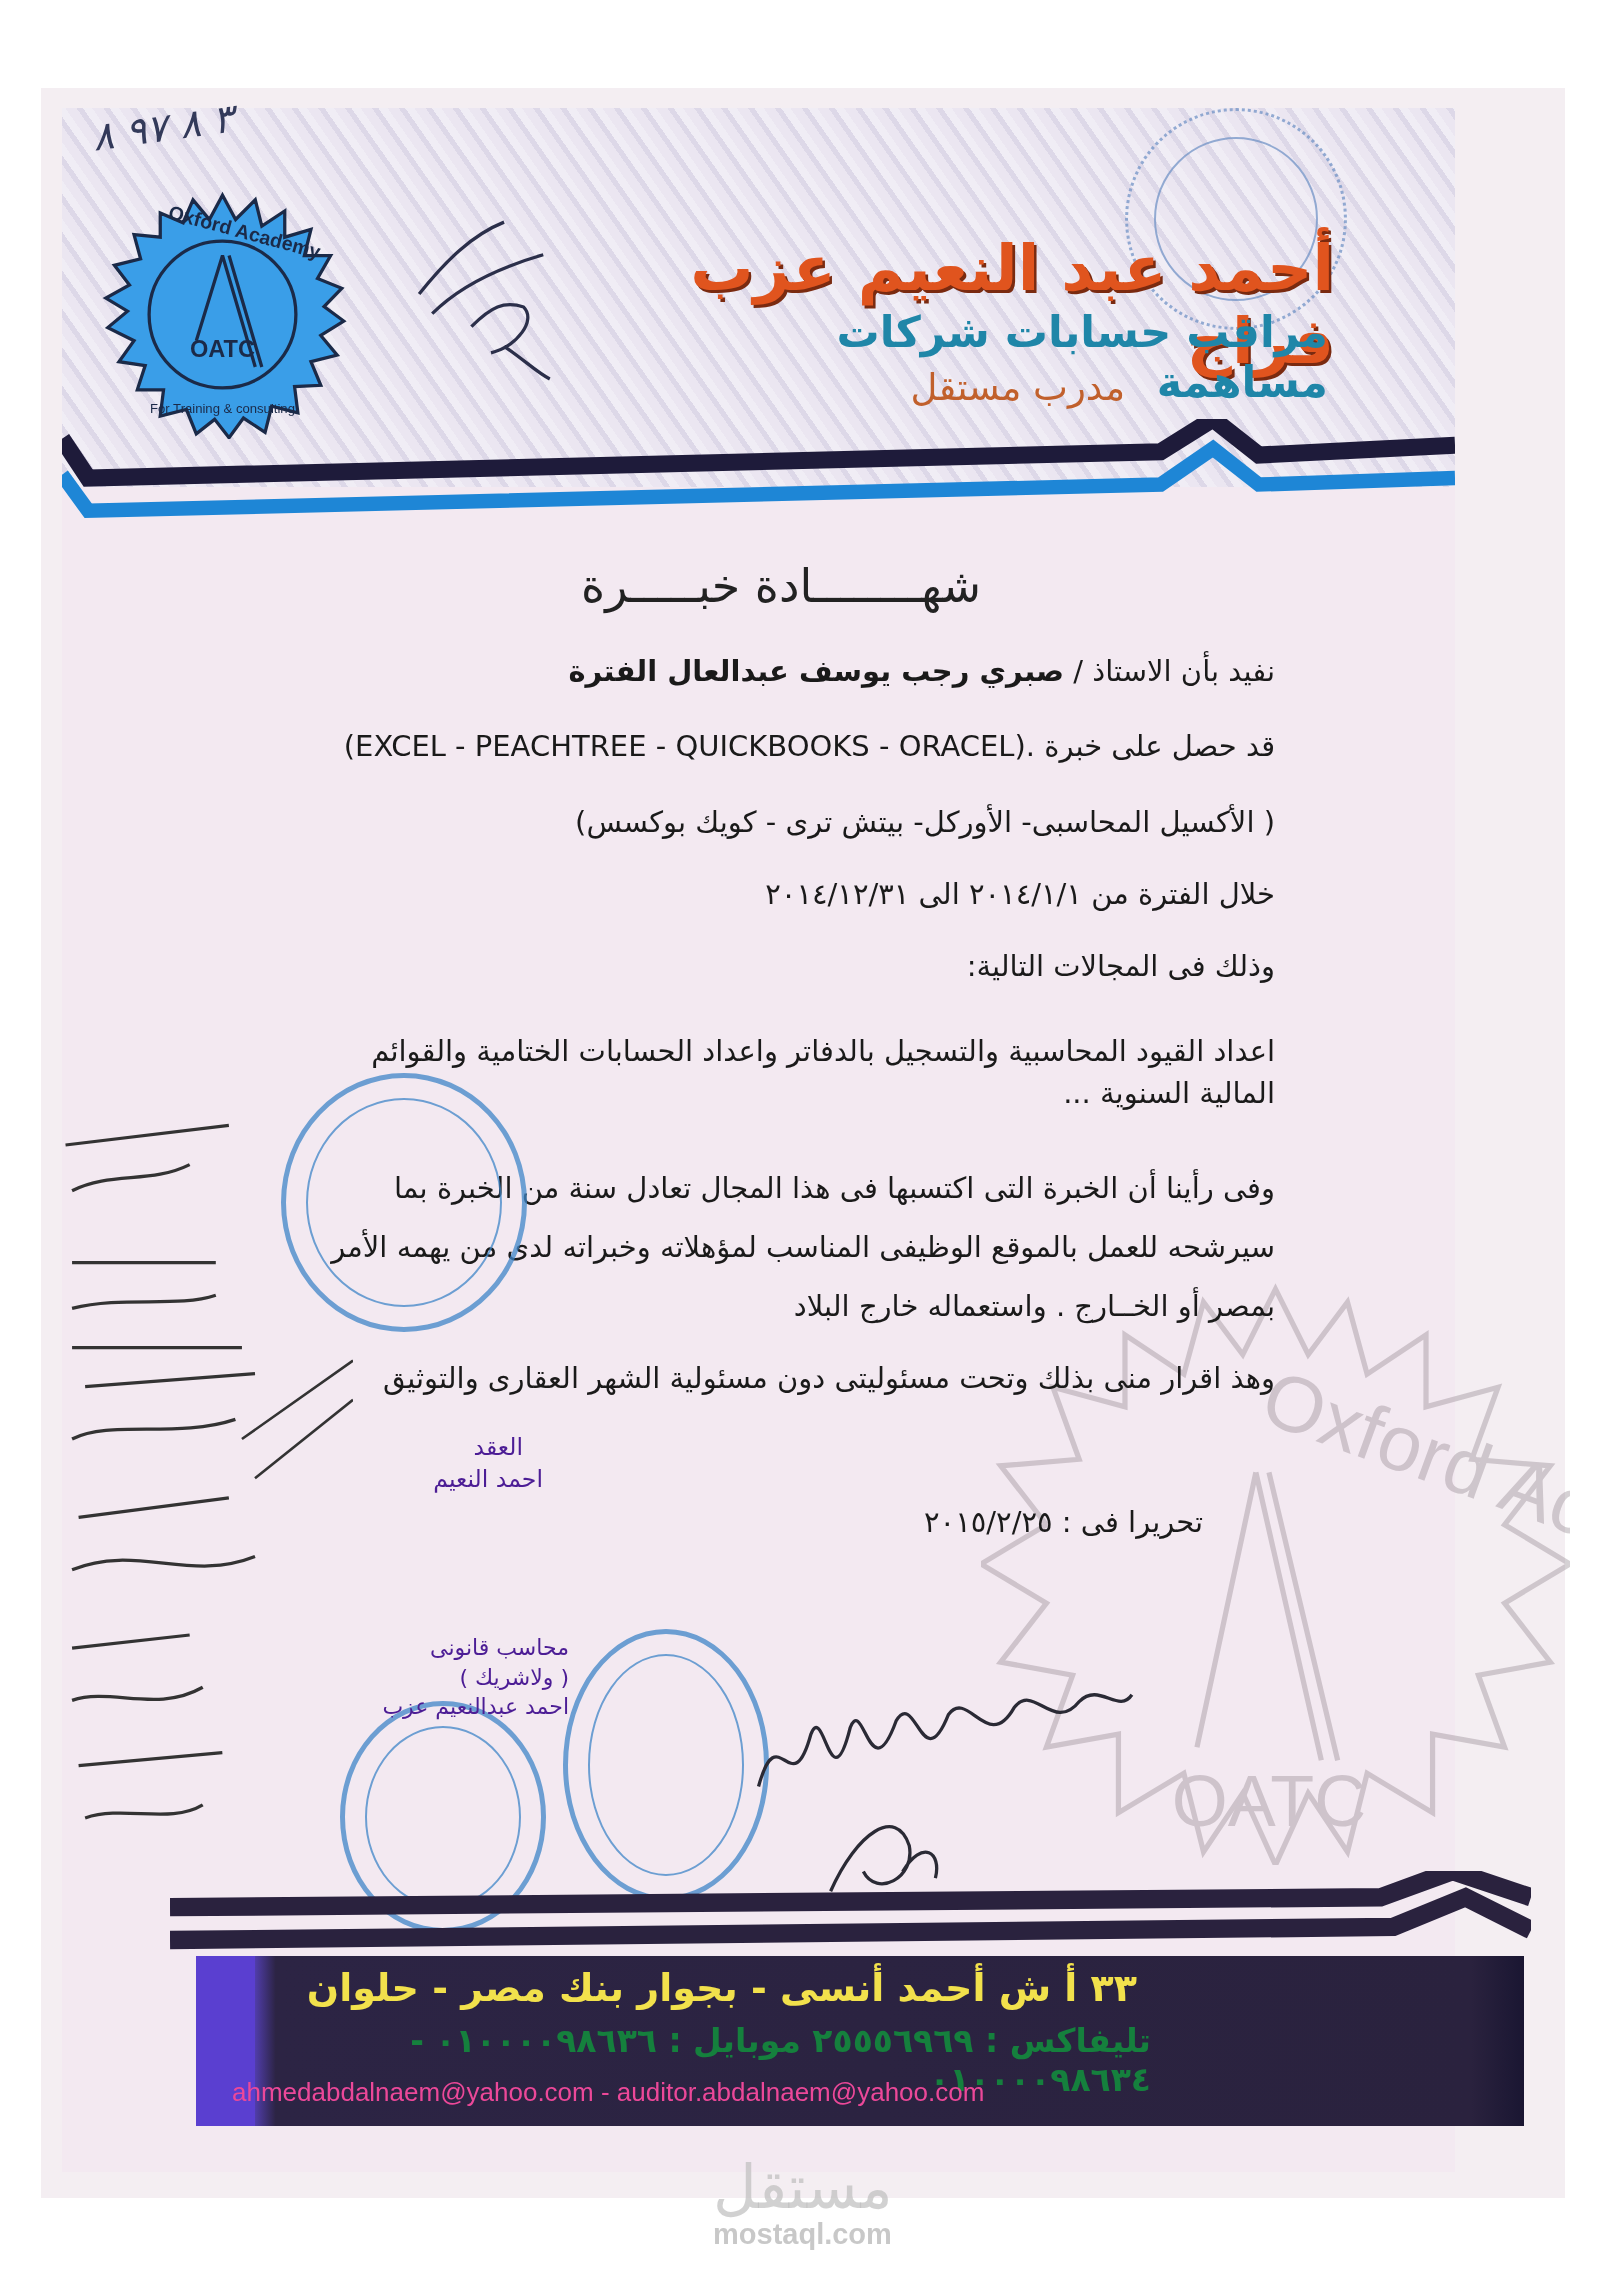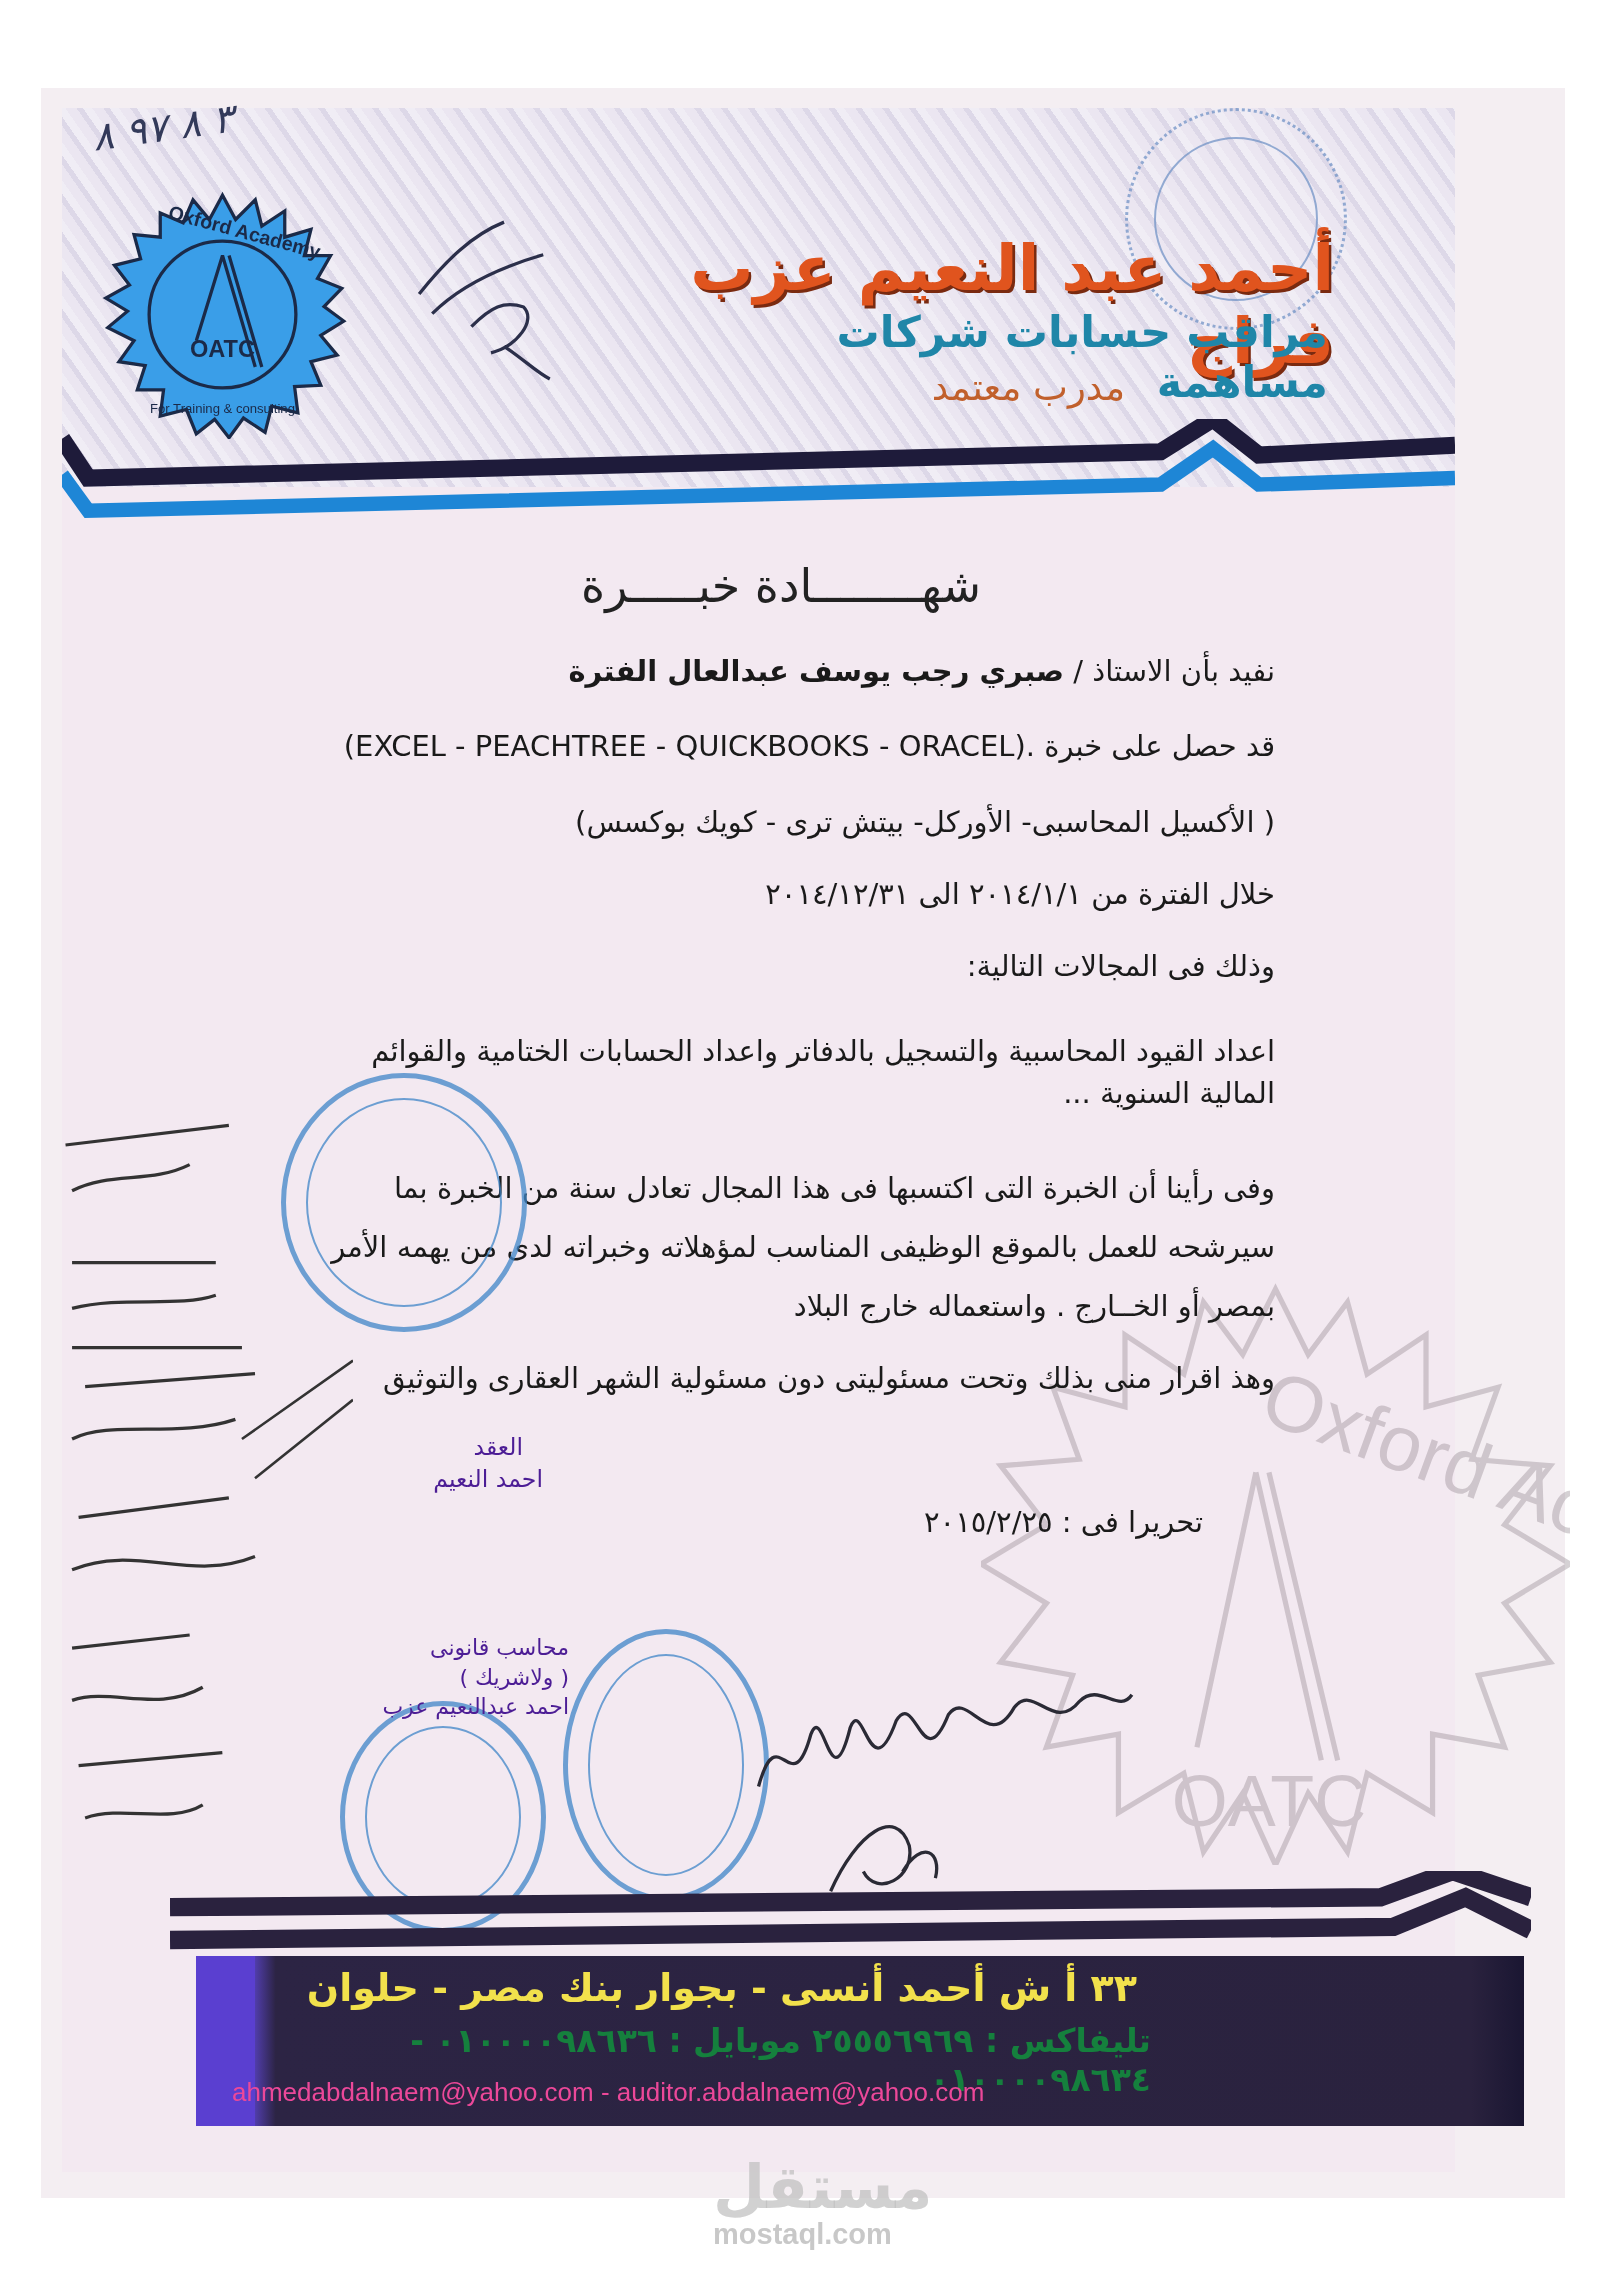--- a/index.html
+++ b/index.html
@@ -33,21 +33,21 @@
   .hand-left{position:absolute;left:59px;top:1112px;width:294px;height:752px;}
   .sig-bottom{position:absolute;left:752px;top:1675px;width:393px;height:236px;}
   .signer{position:absolute;direction:rtl;text-align:right;font-size:22px;color:#4c1d95;}
   .footer{position:absolute;left:196px;top:1956px;width:1328px;height:170px;
     background:linear-gradient(90deg,#5b44c8 0 4%,#2c2444 6%,#2a223e 96%,#1a1632 100%);}
   .footer-stripes{position:absolute;left:170px;top:1871px;width:1361px;height:92px;}
   .footer-left-blue{position:absolute;left:196px;top:1956px;width:59px;height:170px;background:#5a3fd0;}
   .addr{position:absolute;left:208px;top:1966px;width:929px;direction:rtl;text-align:right;font-size:38px;font-weight:bold;color:#f2e14c;}
   .phone{position:absolute;left:216px;top:2021px;width:935px;direction:rtl;text-align:right;font-size:33px;font-weight:bold;color:#15803d;}
   .emails{position:absolute;left:232px;top:2077px;width:929px;direction:ltr;text-align:left;font-size:26px;color:#ec4899;font-family:"Liberation Sans",sans-serif;}
-  .mostaql-ar{position:absolute;left:713px;top:2152px;font-size:60px;font-weight:bold;color:rgba(190,190,190,.7);font-family:"DejaVu Sans",sans-serif;}
+  .mostaql-ar{position:absolute;left:713px;top:2152px;font-size:60px;font-weight:normal;color:rgba(190,190,190,.7);font-family:"DejaVu Sans",sans-serif;}
   .mostaql-en{position:absolute;left:713px;top:2218px;font-size:29px;font-weight:bold;color:rgba(190,190,190,.85);font-family:"Liberation Sans",sans-serif;}
 </style>
 </head>
 <body>
 
 <div class="paper"></div>
 <div class="sheet"></div>
 <div class="header-band"></div>
 
 <div class="note-top">٣ ٨ ٩٧ ٨</div>
@@ -62,21 +62,21 @@
 </svg>
 
 <svg class="handsig-top" viewBox="0 0 300 300">
   <path d="M40 150 C80 100,120 60,170 40 M60 180 C100 140,160 110,230 90 M120 200 C150 170,170 160,200 170 C220 190,190 230,150 240 M170 230 C200 250,220 270,240 280" stroke="#2b2f4a" stroke-width="5" fill="none"></path>
 </svg>
 
 <div class="stamp-top"></div>
 
 <div class="title-name">أحمد عبد النعيم عزب فراج</div>
 <div class="title-role">مراقب حسابات شركات مساهمة</div>
-<div class="title-sub">مدرب معتمد</div>
+<div class="title-sub">مدرب مستقل</div>
 
 <svg class="waves" viewBox="0 0 2130 180" preserveAspectRatio="none">
   <polyline points="0,30 40,90 1680,50 1760,0 1830,55 2130,40" stroke="#1e1b3a" stroke-width="26" fill="none"></polyline>
   <polyline points="0,85 40,140 1680,100 1760,45 1830,100 2130,90" stroke="#1e86d6" stroke-width="22" fill="none"></polyline>
 </svg>
 
 <svg class="watermark-acad" viewBox="0 0 900 900">
   <polygon fill="none" stroke="#8a7d86" stroke-width="8" points="450,20 500,120 560,40 590,150 680,90 680,200 790,170 750,280 870,290 800,380 900,440 800,500 870,590 760,610 800,720 690,700 690,820 590,760 560,880 500,790 450,900 400,790 340,880 310,760 210,820 210,700 100,720 140,610 30,590 100,500 0,440 100,380 30,290 150,280 110,170 220,200 220,90 310,150 340,40 400,120"></polygon>
   <text x="420" y="230" font-family="Liberation Sans, sans-serif" font-size="120" fill="#8a7d86" transform="rotate(20 450 230)">Oxford Acad</text>
   <path d="M420 300 L330 720 M420 300 L520 740 M440 300 L545 740" stroke="#8a7d86" stroke-width="8" fill="none"></path>

